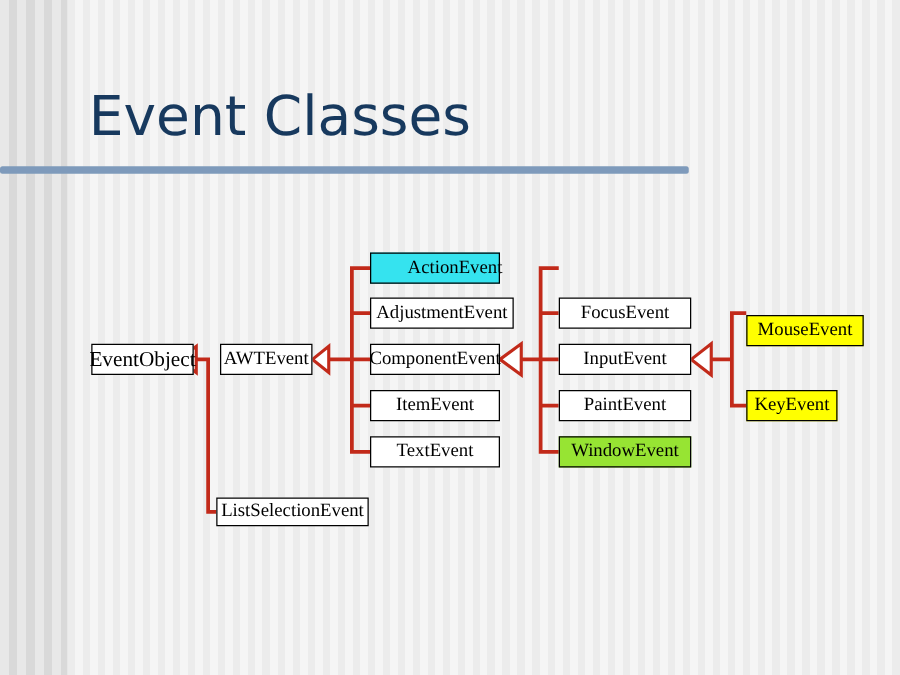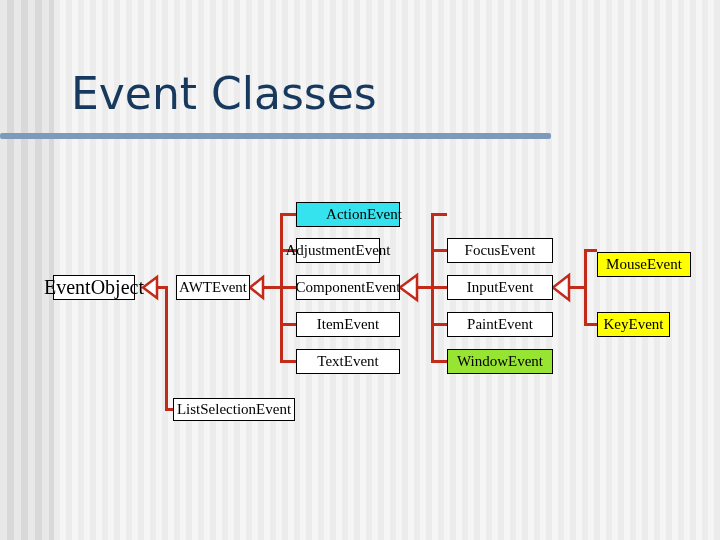--- a/index.html
+++ b/index.html
@@ -38,26 +38,26 @@
       <path d="M597 250.5 H585.5 V324.5 H597"></path>
     </g>
     <g stroke="#C22A1A" stroke-width="2.5" fill="#FFFFFF" stroke-linejoin="miter">
       <polygon points="143,287.5 157,277 157,298"></polygon>
       <polygon points="250,287.5 263,277 263,298"></polygon>
       <polygon points="400,287.5 417,275 417,300"></polygon>
       <polygon points="553,287.5 569,275 569,300"></polygon>
     </g>
   </svg>
 
-  <div class="node" style="left: 53px; top: 275px; width: 82px; height: 25px; font-size: 20px; background-color: rgb(255, 255, 255);">EventObject</div>
+  <div class="node" style="left: 73px; top: 275px; width: 82px; height: 25px; font-size: 17px; background-color: rgb(255, 255, 255);">EventObject</div>
 
   <div class="node" style="left: 176px; top: 275px; width: 74px; height: 25px; background-color: rgb(255, 255, 255);">AWTEvent</div>
 
   <div class="node" style="left: 296px; top: 202px; width: 104px; height: 25px; background-color: rgb(53, 227, 239); padding-left: 32px;">ActionEvent</div>
-  <div class="node" style="left: 296px; top: 238px; width: 84px; height: 25px; background-color: rgb(255, 255, 255);">AdjustmentEvent</div>
+  <div class="node" style="left: 296px; top: 238px; width: 115px; height: 25px; background-color: rgb(255, 255, 255);">AdjustmentEvent</div>
   <div class="node" style="left: 296px; top: 275px; width: 104px; height: 25px; background-color: rgb(255, 255, 255);">ComponentEvent</div>
   <div class="node" style="left: 296px; top: 312px; width: 104px; height: 25px; background-color: rgb(255, 255, 255);">ItemEvent</div>
   <div class="node" style="left: 296px; top: 349px; width: 104px; height: 25px; background-color: rgb(255, 255, 255);">TextEvent</div>
 
   <div class="node" style="left: 447px; top: 238px; width: 106px; height: 25px; background-color: rgb(255, 255, 255);">FocusEvent</div>
   <div class="node" style="left: 447px; top: 275px; width: 106px; height: 25px; background-color: rgb(255, 255, 255);">InputEvent</div>
   <div class="node" style="left: 447px; top: 312px; width: 106px; height: 25px; background-color: rgb(255, 255, 255);">PaintEvent</div>
   <div class="node" style="left: 447px; top: 349px; width: 106px; height: 25px; background-color: rgb(151, 228, 51);">WindowEvent</div>
 
   <div class="node" style="left: 597px; top: 252px; width: 94px; height: 25px; background-color: rgb(255, 255, 0);">MouseEvent</div>

